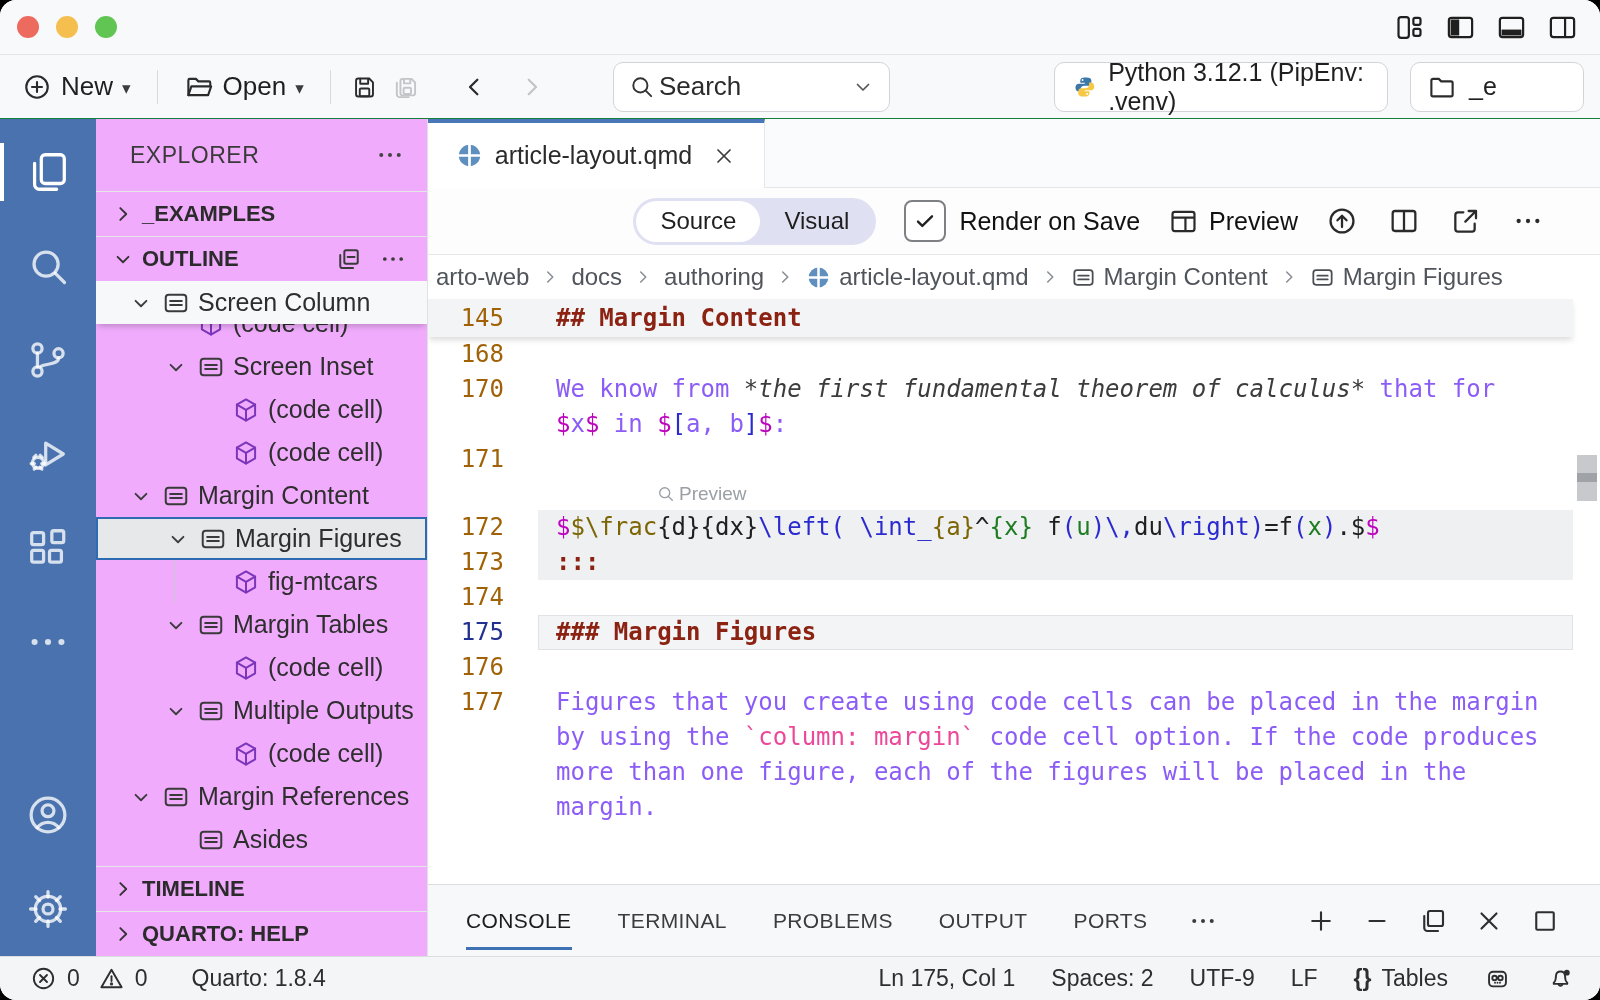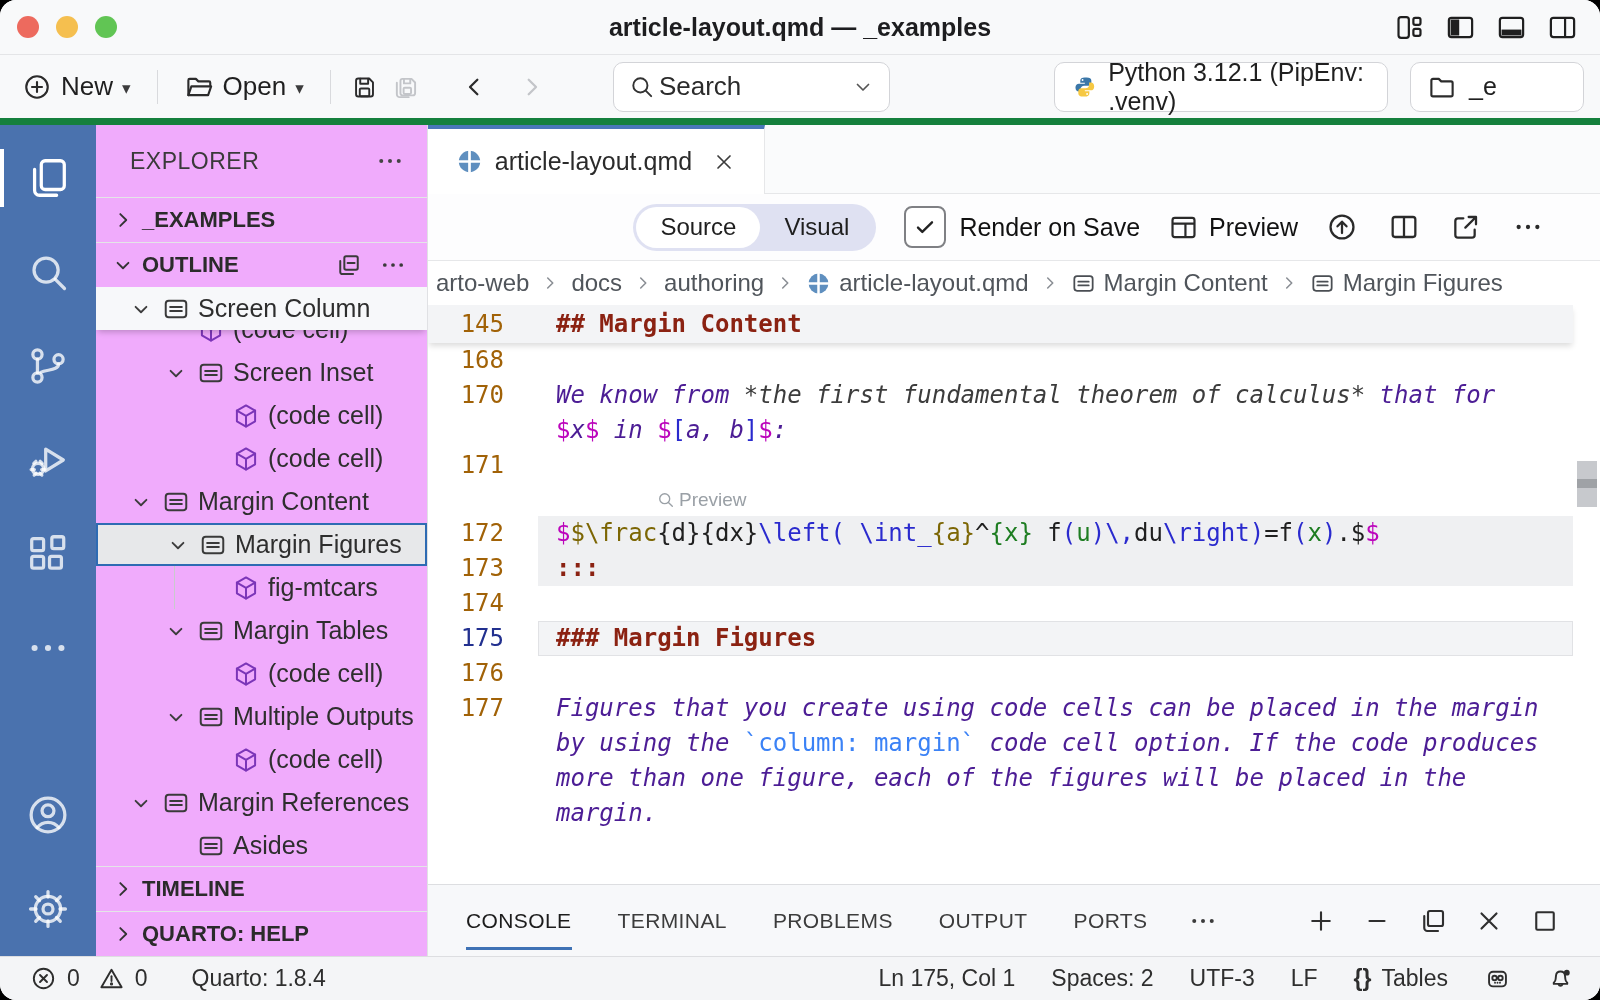--- a/index.html
+++ b/index.html
@@ -10,21 +10,21 @@
 
   
   .titlebar{height:54px;background:#f8f9fa;border-bottom:1px solid #e4e5e7;display:flex;align-items:center;position:relative;flex:none;}
   .lights{position:absolute;left:17px;top:16px;display:flex;gap:17px;}
   .light{width:22px;height:22px;border-radius:50%;}
   .title{flex:1;text-align:center;font-size:25px;font-weight:600;color:#1d1d1f;}
   .winctl{position:absolute;right:22px;top:0;height:54px;display:flex;align-items:center;gap:20px;color:#1f1f1f;}
   .winctl .ic{width:31px;height:31px;}
 
   
-  .toolbar{height:63px;background:#f8f9fa;border-bottom:7px solid #15803d;display:flex;align-items:center;flex:none;padding:0 16px;gap:14px;}
+  .toolbar{height:63px;background:#f8f9fa;border-bottom:1px solid #15803d;display:flex;align-items:center;flex:none;padding:0 16px;gap:14px;}
   .tbtn{display:flex;align-items:center;gap:9px;font-size:26px;color:#1f1f1f;padding:4px 6px;}
   .tbtn .ic{width:30px;height:30px;color:#2b2b2b;}
   .caret{font-size:17px;color:#3c3c3c;transform:translateY(2px);}
   .tdiv{width:1px;height:34px;background:#d9dadd;margin:0 6px;flex:none;}
   .icbtn{width:34px;height:34px;color:#2b2b2b;}
   .icbtn.dis{color:#c3c5c9;}
   .searchbox{width:310px;height:48px;border:1.5px solid #d3d4d8;border-radius:10px;background:#fff;display:flex;align-items:center;padding:0 14px;gap:4px;margin-left:54px;}
   .searchbox .ic{width:27px;height:27px;color:#333;}
   .searchbox .stext{flex:1;font-size:26px;color:#2b2b2b;}
   .searchbox .chev{width:24px;height:24px;color:#555;}
@@ -90,28 +90,28 @@
   .crow .ln{width:100px;padding-right:24px;box-sizing:border-box;text-align:right;color:#a16207;flex:none;}
   .crow .ln.cur{color:#22308f;}
   .crow .ct{white-space:pre;margin-left:28px;position:relative;z-index:1;}
   .crow.sticky145{height:38px;line-height:38px;background:#f3f4f6;box-shadow:0 4px 6px -1px rgba(0,0,0,.14);z-index:3;}
   .crow.math::before{content:'';position:absolute;left:110px;right:0;top:0;bottom:0;background:#eff0f2;}
   .crow.cur::before{content:'';position:absolute;left:110px;right:0;top:0;bottom:0;background:#f3f4f6;border:1px solid #e1e2e5;box-sizing:border-box;}
   .crow.lensrow{height:33px;line-height:33px;}
   .lens{margin-left:128px;display:flex;align-items:center;gap:4px;color:#9aa0a6;font-size:19px;font-family:"Liberation Sans",sans-serif;}
   .lens .ic{width:19px;height:19px;}
   .c-h{color:#8b2212;font-weight:700;}
-  .c-t{color:#4c1d95;font-style:italic;}
+  .c-t{color:#8b5cf6;}
   .c-ti{color:#3c3c3c;font-style:italic;}
   .c-m{color:#bc05bc;}
   .c-b{color:#2a2ace;}
   .c-g{color:#1e7d22;}
   .c-o{color:#7c6604;}
   .c-k{color:#1f1f1f;}
-  .c-code{color:#3b82f6;margin-top:36px;}
+  .c-code{color:#ec4899;margin-top:36px;}
   .vscroll{position:absolute;right:3px;top:156px;width:20px;height:46px;background:#c7c9cd;}
   .vscroll .band{position:absolute;left:0;right:0;top:18px;height:9px;background:#9fa2a6;}
 
   
   .panel{height:71px;border-top:1px solid #dddee1;background:#f7f8fa;display:flex;align-items:center;padding:0 40px 0 38px;flex:none;}
   .ptabs{display:flex;align-items:center;gap:46px;font-size:21px;letter-spacing:.4px;color:#3c3c3c;height:100%;}
   .ptab{height:100%;display:flex;align-items:center;position:relative;}
   .ptab.active{color:#1c1c1c;}
   .ptab.active::after{content:'';position:absolute;left:0;right:0;bottom:6px;height:3px;background:#3f72b5;}
   .pmore{width:30px;height:30px;color:#3c3c3c;}
@@ -132,21 +132,20 @@
 
 <div class="stage">
   <div class="window">
 
     <div class="titlebar">
       <div class="lights">
         <div class="light" style="background:#ed6a5e"></div>
         <div class="light" style="background:#f5bf4f"></div>
         <div class="light" style="background:#61c554"></div>
       </div>
-      <div class="title">article-layout.qmd — _examples</div>
       <div class="winctl" id="winctl">
           <span class="ic" style="width:31px;height:31px">
             <svg viewBox="0 0 24 24">
               <rect x="3.5" y="4" width="8" height="16" rx="2"></rect>
               <rect x="15" y="4.5" width="5.5" height="5.5" rx="1.4"></rect>
               <rect x="15" y="13" width="5.5" height="5.5" rx="1.4"></rect>
             </svg>
           </span>
           <span class="ic" style="width:31px;height:31px">
             <svg viewBox="0 0 24 24">
@@ -831,21 +830,21 @@
             </span>
           <span>0</span>
         </div>
         <div class="sgroup" style="margin-left:22px">
           <span>Quarto: 1.8.4</span>
         </div>
       </div>
       <div class="sright">
         <span>Ln 175, Col 1</span>
         <span>Spaces: 2</span>
-        <span>UTF-3</span>
+        <span>UTF-9</span>
         <span>LF</span>
         <span class="sgroup">
           <span class="braces">{}</span>
           <span>Tables</span>
         </span>
         <span class="ic" id="ic-feedback">
             <svg viewBox="0 0 24 24">
               <rect x="4.5" y="6" width="15" height="13" rx="3.5"></rect>
               <circle cx="9.4" cy="11.6" r="2"></circle>
               <circle cx="14.6" cy="11.6" r="2"></circle>

